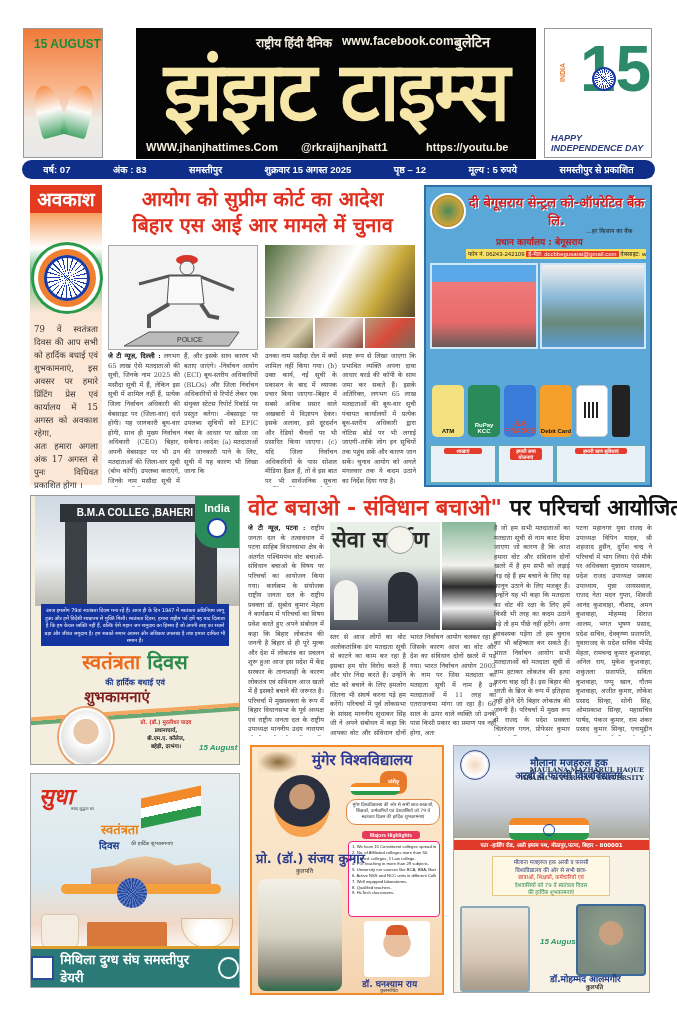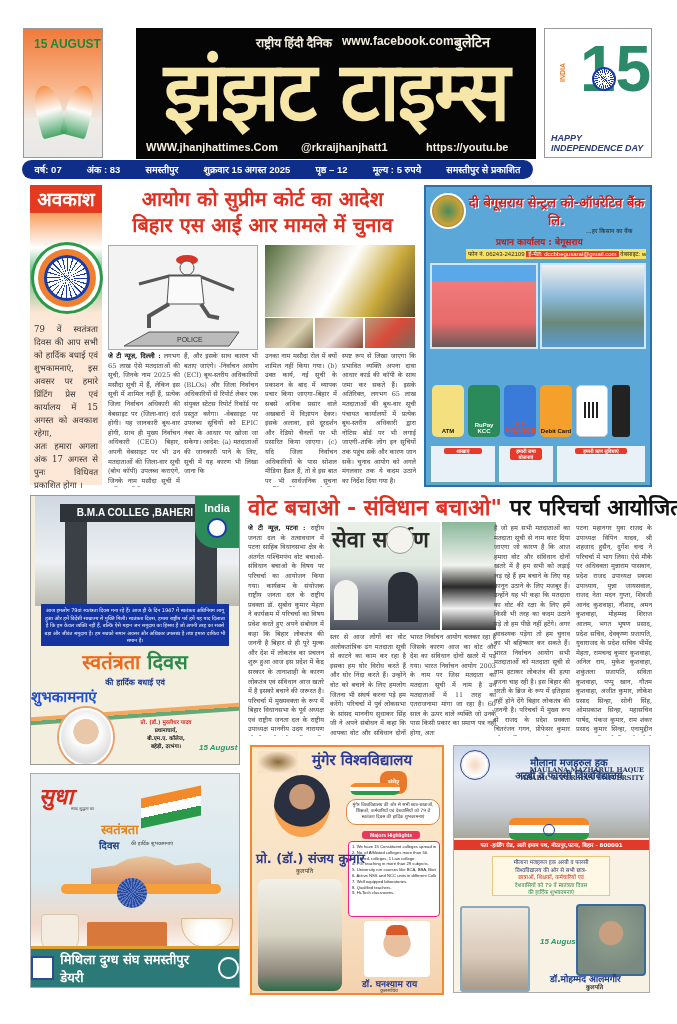--- a/index.html
+++ b/index.html
@@ -10,21 +10,21 @@
   .ad-left { left:23px; top:28px; width:80px; height:130px; background:linear-gradient(180deg,#f07a3a 0%,#f9b58a 45%,#f0ece6 70%,#e8e8e8 100%); }
   .ad-left .aug { position:absolute; left:10px; top:8px; font:bold 12px "Liberation Sans",sans-serif; color:#1a8a3a; }
   .wing { position:absolute; width:26px; height:52px; bottom:20px; border-radius:50% 50% 10% 10%; background:linear-gradient(180deg,#f58a40,#fff 50%,#2f9a55); opacity:.85; }
   .ad-right { left:544px; top:28px; width:108px; height:130px; background:#fff; }
   .ad-right .big15 { position:absolute; left:35px; top:8px; font:bold 64px "Liberation Sans",sans-serif; color:#2c8a6a; line-height:1; }
   .ad-right .indtx { position:absolute; left:6px; top:104px; font:bold italic 9px "Liberation Sans",sans-serif; color:#2a3a7a; line-height:10px; }
   .masthead { left:136px; top:28px; width:400px; height:131px; background:#050505; }
   .mh-top { position:absolute; top:6px; font:bold 12px "Liberation Sans",sans-serif; color:#f4efe0; }
   .mh-title { position:absolute; left:0; width:400px; top:18px; text-align:center; font:900 78px "DejaVu Sans",sans-serif; color:#f6e7a8; letter-spacing:-2px; line-height:92px; transform:scaleY(1.05); }
   .mh-bot { position:absolute; bottom:6px; font:bold 11px "Liberation Sans",sans-serif; color:#f4efe0; }
-  .infobar { left:22px; top:160px; width:511px; height:19px; background:#0f2e8a; border-radius:10px; display:flex; align-items:center; justify-content:space-around; color:#fff; font:bold 9.5px "Liberation Sans",sans-serif; }
+  .infobar { left:22px; top:160px; width:633px; height:19px; background:#0f2e8a; border-radius:10px; display:flex; align-items:center; justify-content:space-around; color:#fff; font:bold 9.5px "Liberation Sans",sans-serif; }
   
   .holiday { left:30px; top:185px; width:72px; height:300px; background:#fde7d6; }
   .holiday-head { background:#e63a20; color:#fff; font:bold 19px "DejaVu Sans",sans-serif; text-align:center; height:28px; line-height:28px; }
   .chakra-art { height:100px; position:relative; background:linear-gradient(180deg,#f8a060 0%,#fff 35%,#6ab87a 60%,#fde7d6 100%); }
   .chakra { position:absolute; left:14px; top:42px; width:40px; height:40px; border-radius:50%; border:3px solid #1a3aa8; background:repeating-conic-gradient(#1a3aa8 0 4deg,#fff 4deg 15deg); box-shadow:0 0 0 6px #f08030, 0 0 0 10px #fff, 0 0 0 13px #2a9a4a; }
   .holiday-body { padding:10px 4px 0 4px; font:8.5px "DejaVu Serif",serif; color:#333; line-height:13px; text-align:justify; }
   .holiday-sign { text-align:right; font:bold 8.5px "DejaVu Serif",serif; margin-top:10px; padding-right:4px; color:#333; }
   
   .headline1 { left:105px; top:186px; width:315px; text-align:center; font:bold 20px "DejaVu Sans",sans-serif; color:#e03020; line-height:26px; }
   .cartoon { left:108px; top:245px; width:150px; height:105px; border:1px solid #aaa; background:#f3f3f3; box-sizing:border-box; overflow:hidden; }
@@ -46,21 +46,21 @@
   .headline2 .blk { color:#111; }
   .bma { left:30px; top:495px; width:210px; height:270px; border:1px solid #999; box-sizing:border-box; background:#f4eedf; overflow:hidden; }
   .bma-gate { position:absolute; left:4px; top:0; width:208px; height:110px; background:linear-gradient(180deg,#cfd8e2,#eef1f3 60%,#b9b9b0); }
   .bma-gate .pillar { position:absolute; top:8px; width:22px; height:100px; background:#3b3f46; }
   .bma-gate .beam { position:absolute; left:25px; top:8px; width:150px; height:18px; background:#2e333a; color:#fff; font:bold 10px "Liberation Sans",sans-serif; text-align:center; line-height:18px; }
   .bma-india { position:absolute; right:0; top:0; width:44px; height:52px; background:#2a8a5a; color:#fff; font:bold 11px "Liberation Sans",sans-serif; text-align:center; border-bottom-left-radius:20px; }
   .bma-msg { position:absolute; left:10px; top:108px; width:188px; height:42px; background:#1434a0; color:#fff; font:5px "DejaVu Sans",sans-serif; line-height:7.5px; padding:3px; box-sizing:border-box; text-align:center; overflow:hidden; }
   .bma-swt { position:absolute; left:0; width:208px; top:154px; text-align:center; font:bold 20px "DejaVu Sans",sans-serif; line-height:24px; }
   .bma-swt .o { color:#ec6a1a; } .bma-swt .g { color:#2a8a4a; }
   .bma-sub { position:absolute; left:0; width:208px; top:180px; text-align:center; font:bold 8px "DejaVu Sans",sans-serif; color:#1a3a8a; }
-  .bma-shubh { position:absolute; left:0; width:172px; top:190px; text-align:left; font:bold 15px "DejaVu Sans",sans-serif; color:#1d4ed8; }
+  .bma-shubh { position:absolute; left:0; width:172px; top:190px; text-align:center; font:bold 15px "DejaVu Sans",sans-serif; color:#7f1d1d; }
   .bma-avatar { position:absolute; left:28px; top:212px; width:50px; height:54px; border-radius:50%; background:radial-gradient(circle at 50% 40%,#e8c8a8 30%,#fff 32%,#ddd 70%); border:2px solid #fff; box-shadow:0 0 0 2px #eaa06a; }
   .bma-name { position:absolute; left:90px; top:222px; width:90px; font:bold 5.5px "DejaVu Sans",sans-serif; color:#d0302a; text-align:center; line-height:8px; }
   .bma-name span { display:block; color:#222; }
   .tri-swoosh { position:absolute; left:0; width:208px; height:8px; }
   .press-photo { left:330px; top:522px; width:110px; height:108px; background:linear-gradient(180deg,#e8f0e8 0%,#dfe8df 40%,#a4a7b0 60%,#4a4f58 100%); overflow:hidden; }
   .press-photo .sewa { position:absolute; left:2px; top:6px; font:bold 22px "DejaVu Sans",sans-serif; color:#2a2a2a; line-height:24px; }
   
   .sudha { left:30px; top:773px; width:210px; height:215px; background:linear-gradient(180deg,#e8eef0,#d8e8ee 50%,#f0d8c8 70%,#fff 85%); border:1px solid #aaa; box-sizing:border-box; overflow:hidden; }
   .sudha-logo { position:absolute; left:8px; top:6px; font:bold 22px "DejaVu Sans",sans-serif; color:#d92a1a; font-style:italic; }
   .sudha-tag { position:absolute; left:40px; top:32px; font:4px "DejaVu Sans",sans-serif; color:#333; }

